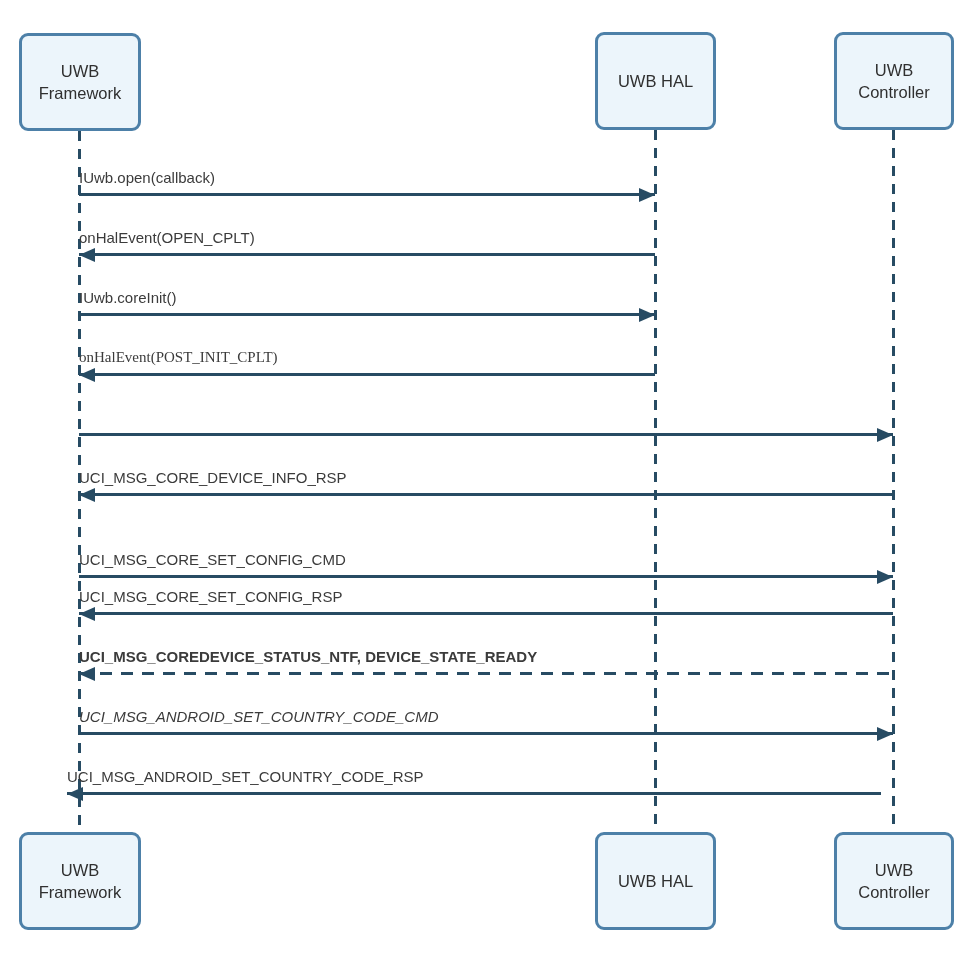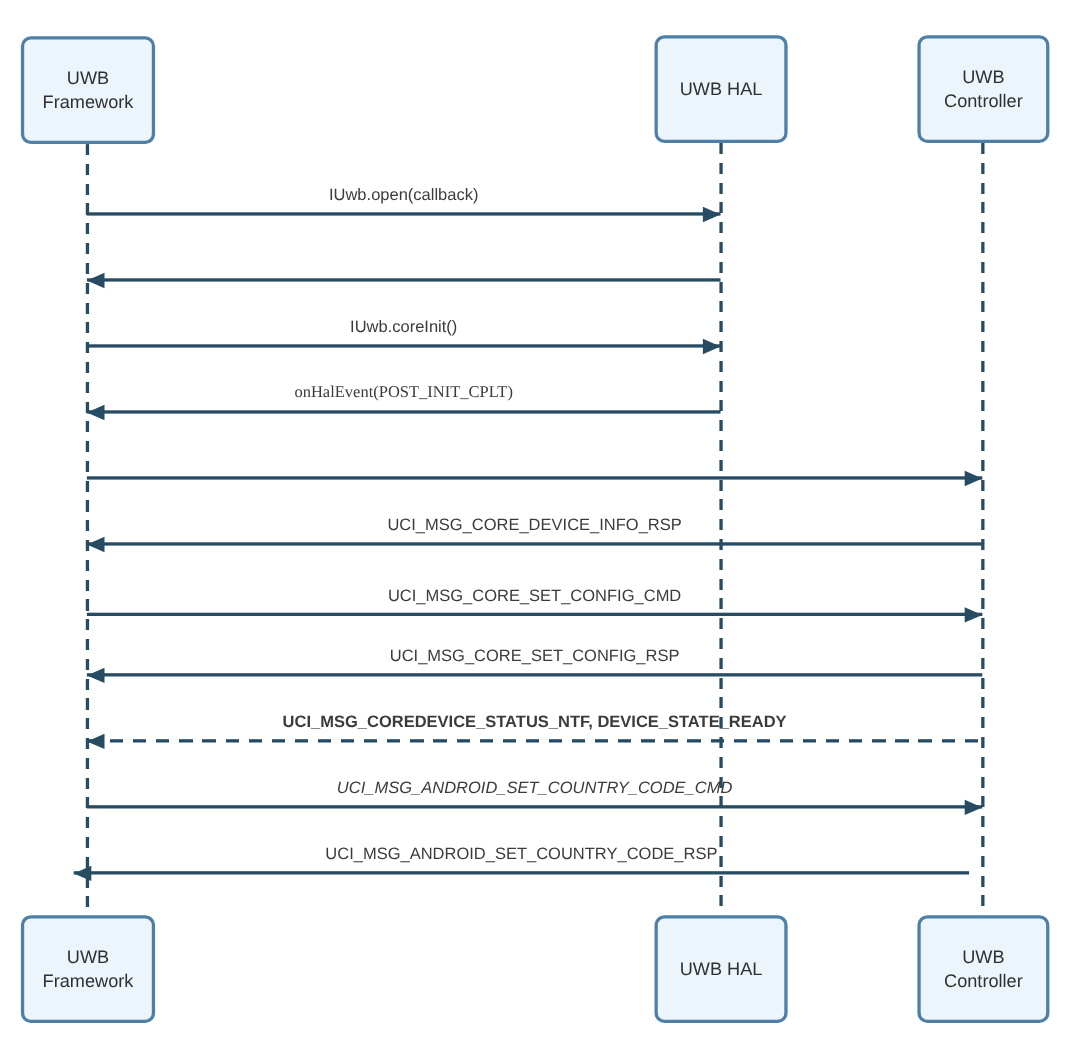--- a/index.html
+++ b/index.html
@@ -38,21 +38,20 @@
     background:repeating-linear-gradient(180deg,var(--line) 0 10px,transparent 10px 18px);
     z-index:1;
   }
   .message{
     position:absolute;
     height:36px;
     z-index:2;
   }
   .msg-label{
     position:absolute;left:0;right:0;bottom:10px;
-    text-align:center;
     font-size:15px;
     color:var(--label-text);
     white-space:nowrap;
   }
   .msg-line{
     position:absolute;left:0;right:0;bottom:0;height:3px;
   }
   .msg-line.solid{background:var(--line);}
   .msg-line.dashed{background:repeating-linear-gradient(90deg,var(--line) 0 12px,transparent 12px 21px);}
   .arrowhead{
@@ -79,20 +78,21 @@
   <div class="lifeline" style="left:654px;top:130px;height:702px;"></div>
   <div class="lifeline" style="left:892px;top:130px;height:702px;"></div>
 
   <div id="messages">
       <div class="message" style="left: 79px; width: 576px; top: 160px;">
         <div class="msg-label">IUwb.open(callback)</div>
         <div class="msg-line solid"></div>
         <div class="arrowhead right"></div>
       </div>
       <div class="message" style="left: 79px; width: 576px; top: 220px;">
+        <div class="msg-label">onHalEvent(OPEN_CPLT)</div>
         <div class="msg-line solid"></div>
         <div class="arrowhead left"></div>
       </div>
       <div class="message" style="left: 79px; width: 576px; top: 280px;">
         <div class="msg-label">IUwb.coreInit()</div>
         <div class="msg-line solid"></div>
         <div class="arrowhead right"></div>
       </div>
       <div class="message" style="left: 79px; width: 576px; top: 340px; font-family: Liberation Serif, serif;">
         <div class="msg-label">onHalEvent(POST_INIT_CPLT)</div>
@@ -101,21 +101,21 @@
       </div>
       <div class="message" style="left: 79px; width: 814px; top: 400px;">
         <div class="msg-line solid"></div>
         <div class="arrowhead right"></div>
       </div>
       <div class="message" style="left: 79px; width: 814px; top: 460px;">
         <div class="msg-label">UCI_MSG_CORE_DEVICE_INFO_RSP</div>
         <div class="msg-line solid"></div>
         <div class="arrowhead left"></div>
       </div>
-      <div class="message" style="left: 79px; width: 814px; top: 524px;">
+      <div class="message" style="left: 79px; width: 814px; top: 542px;">
         <div class="msg-label">UCI_MSG_CORE_SET_CONFIG_CMD</div>
         <div class="msg-line solid"></div>
         <div class="arrowhead right"></div>
       </div>
       <div class="message" style="left: 79px; width: 814px; top: 579px;">
         <div class="msg-label">UCI_MSG_CORE_SET_CONFIG_RSP</div>
         <div class="msg-line solid"></div>
         <div class="arrowhead left"></div>
       </div>
       <div class="message" style="left: 79px; width: 814px; top: 639px; font-weight: bold;">

